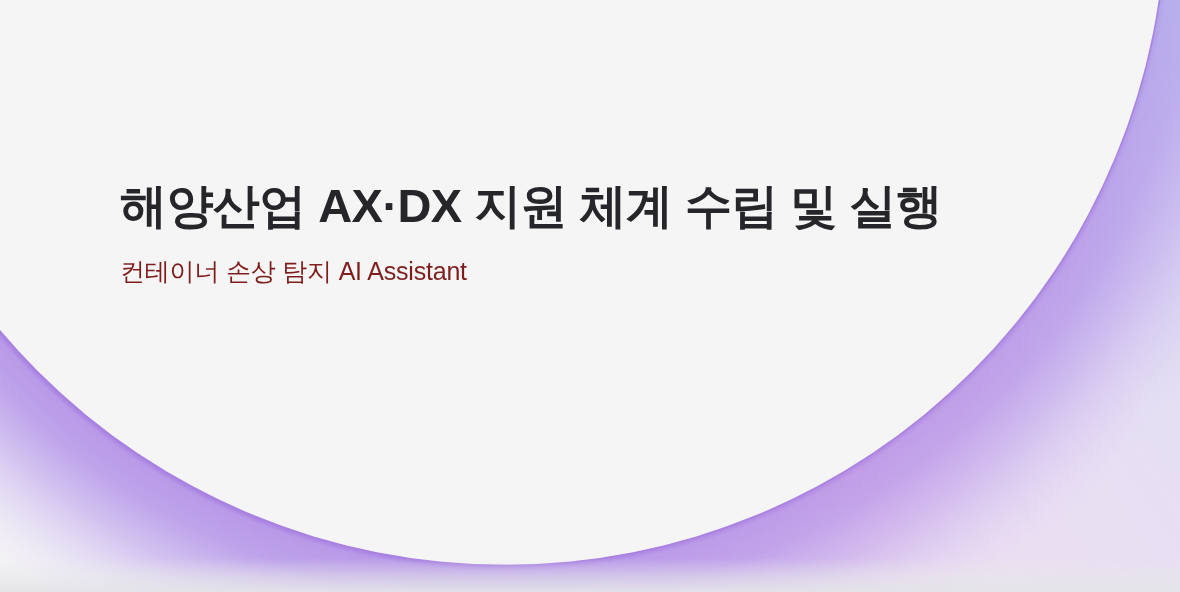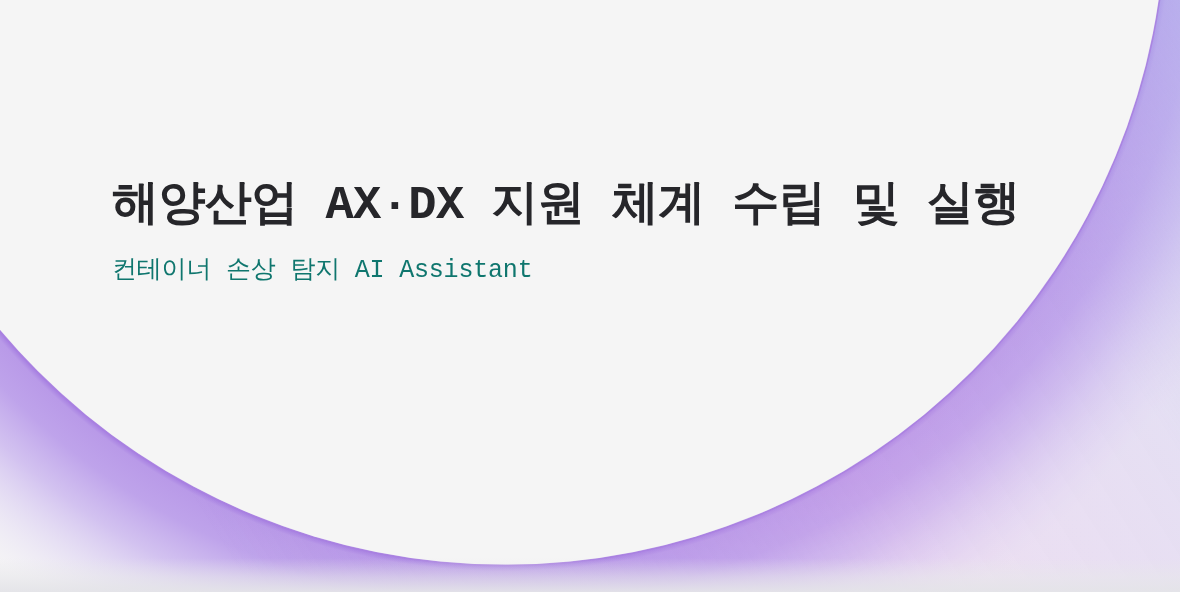--- a/index.html
+++ b/index.html
@@ -47,43 +47,42 @@
     background: linear-gradient(to bottom,
                 rgba(233,233,236,0) 0%,
                 rgba(231,231,234,0.55) 55%,
                 rgba(228,228,232,0.95) 100%);
     pointer-events: none;
   }
 
   
   .text-block {
     position: absolute;
-    left: 112px;
+    left: 120px;
     top: 178px;
     width: 960px;
-    font-family: Liberation Mono, monospace;
   }
 
   .title {
     margin: 0;
     font-size: 47px;
     line-height: 1.18;
     font-weight: 700;
     letter-spacing: -0.012em;
     color: #26262a;
     white-space: nowrap;
   }
 
   .subtitle {
     margin: 22px 0 0 0;
     font-size: 25px;
     line-height: 1.3;
     font-weight: 400;
     letter-spacing: -0.008em;
-    color: #0f766e;
+    color: #7f1d1d;
     white-space: nowrap;
   }
 </style>
 </head>
 <body>
 
 <div class="slide">
 
   <div class="backdrop">
     <svg width="1180" height="592" viewBox="0 0 1180 592">

